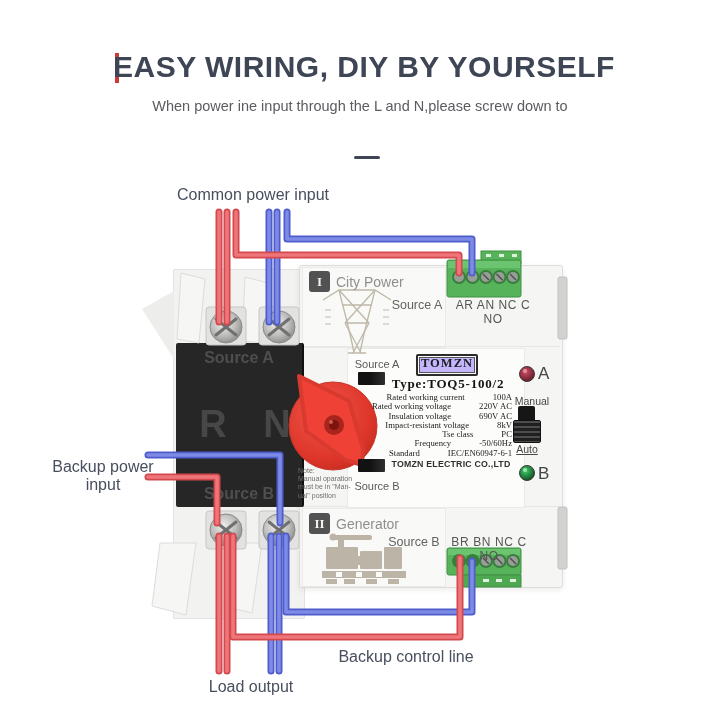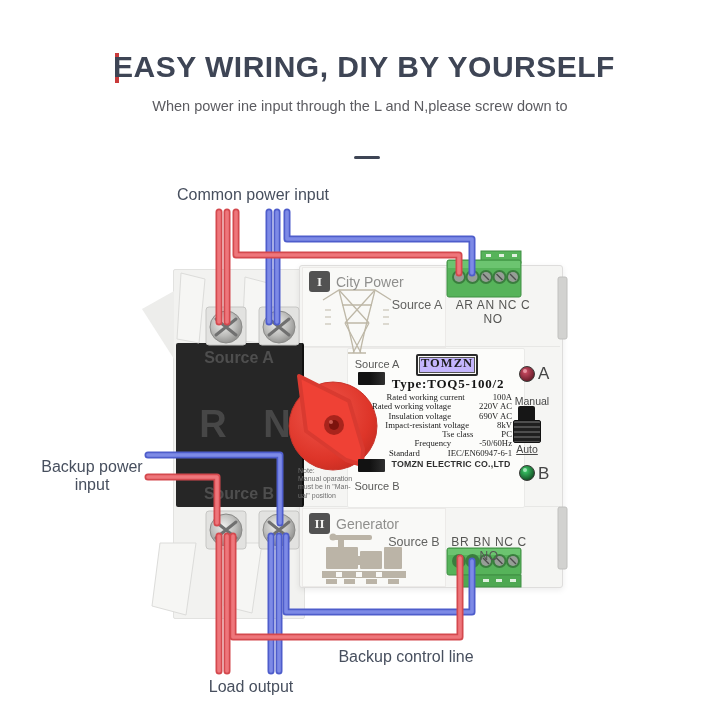--- a/index.html
+++ b/index.html
@@ -344,20 +344,20 @@
         <polyline points="286,527 286,603 472,603 472,552" stroke="#7d8ae6" stroke-width="3.6"></polyline>
       </g>
       <g>
         <polyline points="233,527 233,628 460,628 460,549" stroke="#d4494e" stroke-width="7"></polyline>
         <polyline points="233,527 233,628 460,628 460,549" stroke="#ee767b" stroke-width="3.6"></polyline>
       </g>
     </g>
   </svg>
 
   <div class="abs lbl" style="left:133px;top:177px;width:240px;">Common power input</div>
-  <div class="abs lbl" style="left:12px;top:449px;width:160px;text-align:center;">
+  <div class="abs lbl" style="left:23px;top:449px;width:160px;text-align:center;">
     <div>Backup power</div>
     <div>input</div>
   </div>
   <div class="abs lbl" style="left:151px;top:669px;width:200px;">Load output</div>
   <div class="abs lbl" style="left:286px;top:639px;width:240px;">Backup control line</div>
 
 </div>
 
 </body></html>

